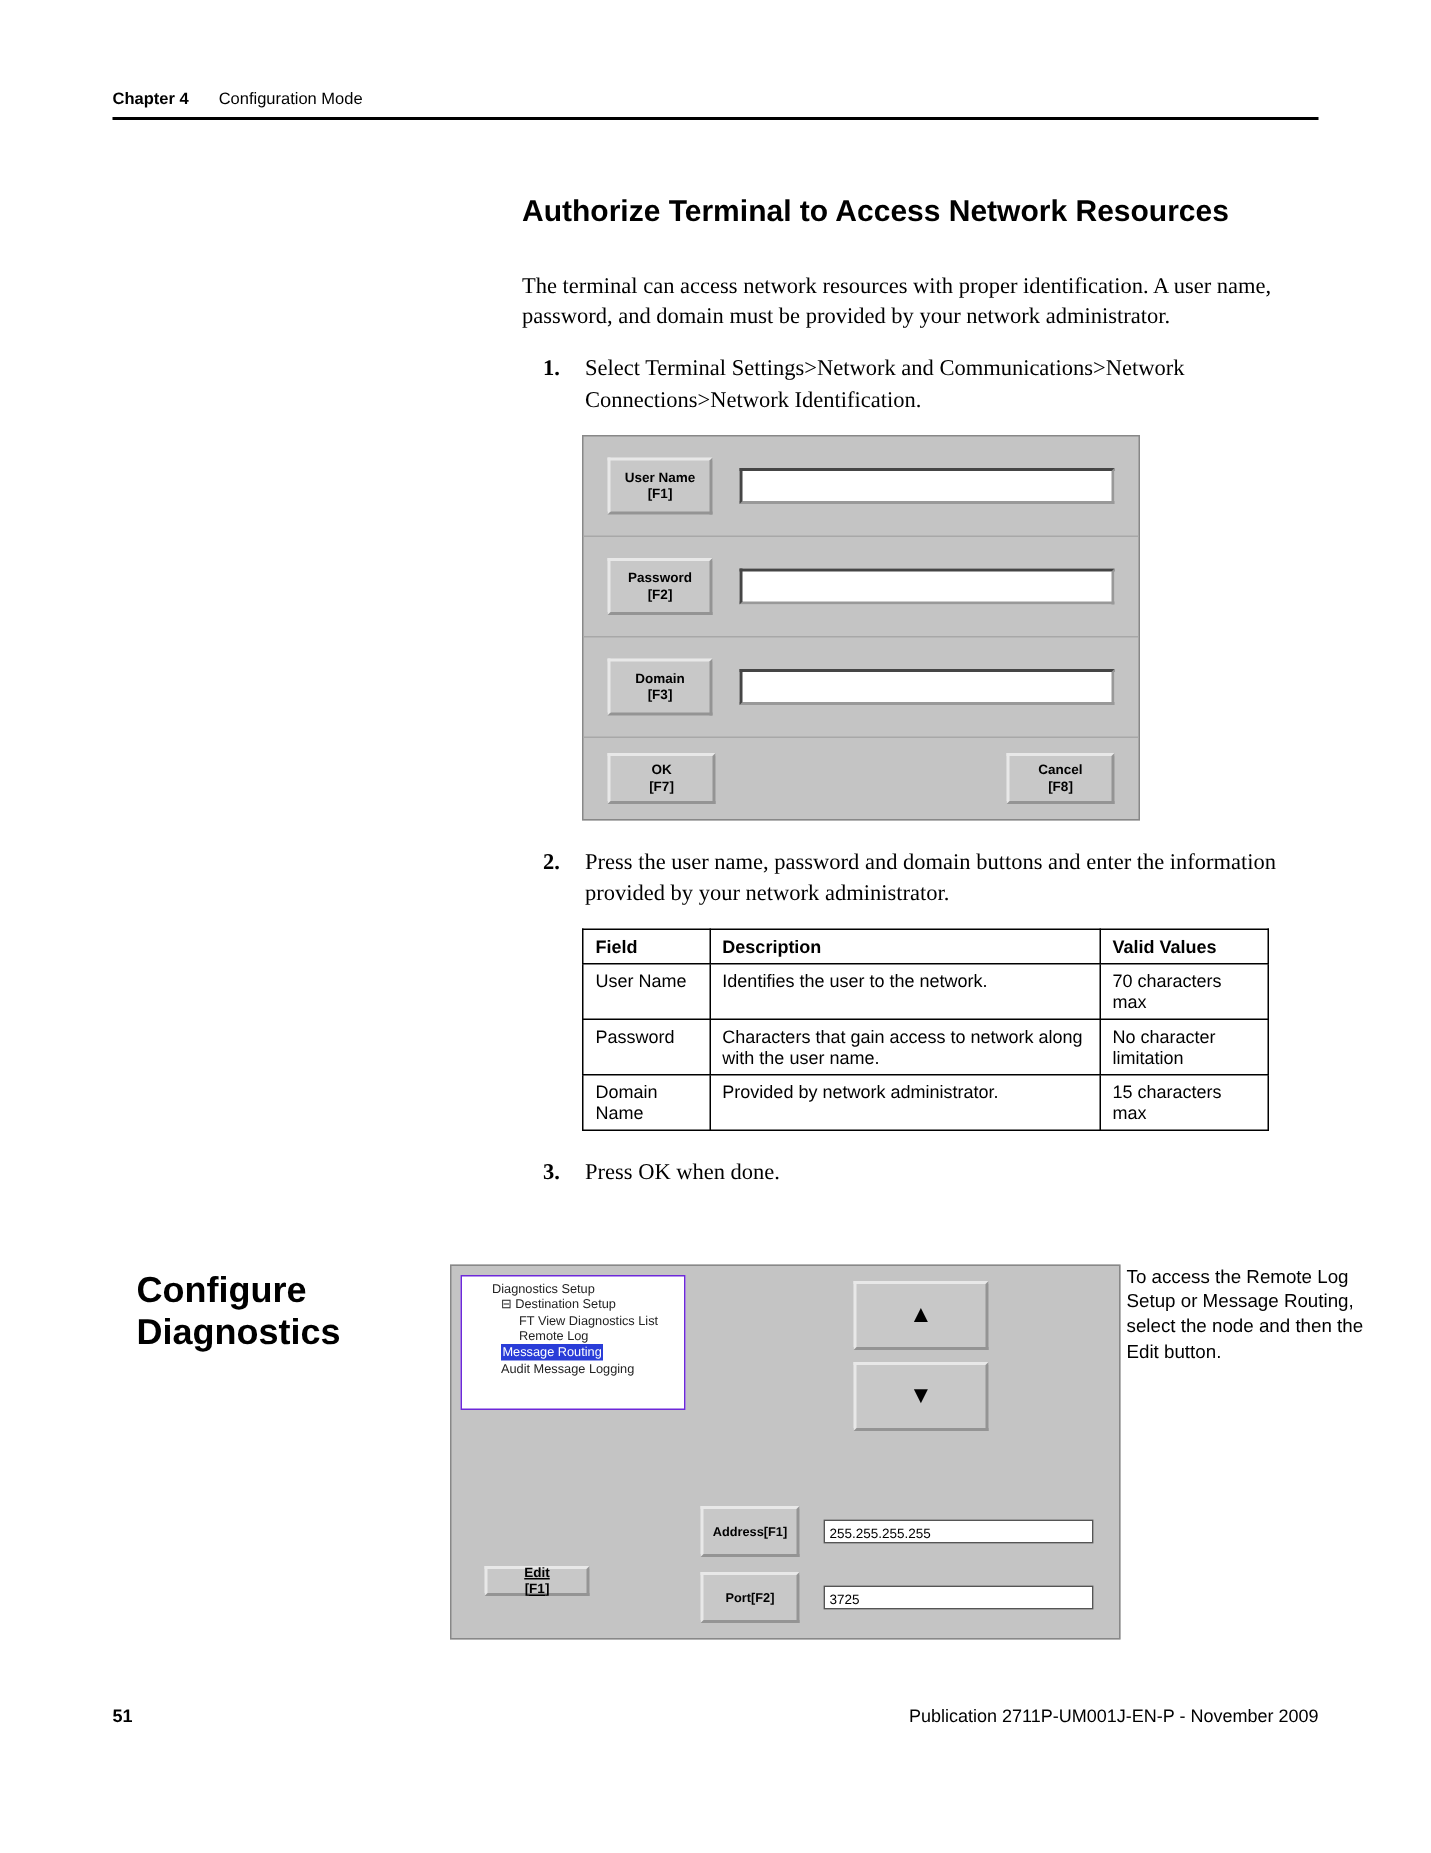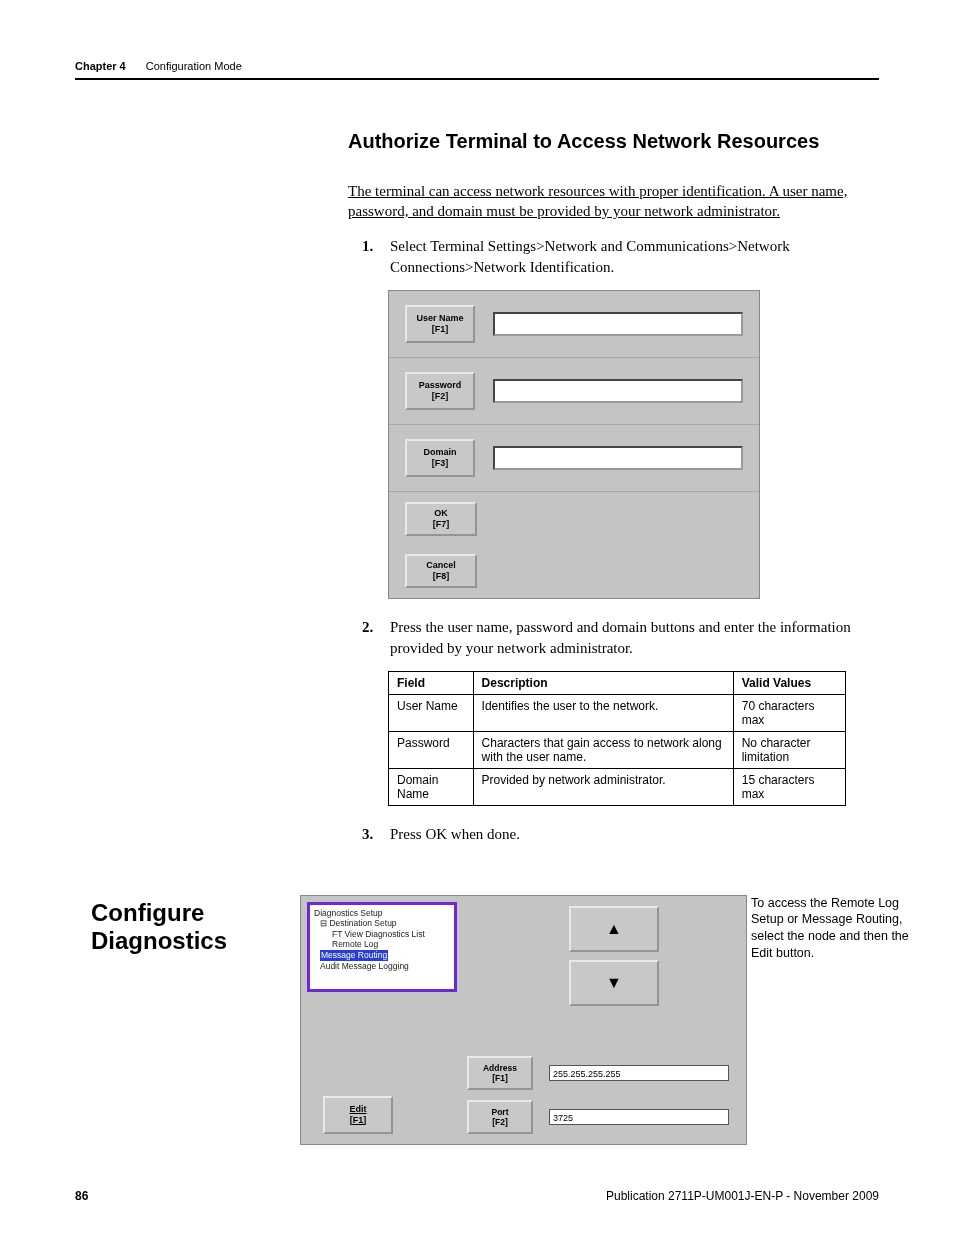--- a/index.html
+++ b/index.html
@@ -49,21 +49,21 @@
     align-items: flex-start;
     margin-top: 38px;
   }
   .two-col .left {
     width: 273px;
     flex-shrink: 0;
   }
   .two-col .right {
     flex: 1;
   }
-  p { margin: 16px 0 14px 0; line-height: 1.35; text-decoration: underline; }
+  p { margin: 16px 0 14px 0; line-height: 1.35; }
   ol.steps { list-style: none; padding: 0; margin: 0; }
   ol.steps > li { margin-bottom: 12px; padding-left: 42px; position: relative; line-height: 1.4; }
   ol.steps > li .num {
     position: absolute; left: 14px; top: 0; font-weight: bold;
   }
 
   
   .dialog {
     background: #c4c4c4;
     border: 1px solid #888;
@@ -92,24 +92,23 @@
     margin-right: 18px;
   }
   .dlg-input {
     flex: 1;
     height: 20px;
     background: #fff;
     border: 2px inset #999;
   }
   .dlg-footer {
     display: flex;
-    justify-content: center;
+    justify-content: space-between;
     padding: 10px 16px;
     gap: 18px;
-    flex-direction: column;
   }
   .dlg-footer .dlg-btn { margin-right: 0; width: 72px; height: 34px; }
 
   
   table.fields {
     border-collapse: collapse;
     width: 458px;
     margin: 8px 0 18px 40px;
     font-family: Arial, Helvetica, sans-serif;
     font-size: 12px;
@@ -133,23 +132,23 @@
     background: #c4c4c4;
     border: 1px solid #888;
     font-family: Arial, Helvetica, sans-serif;
     position: relative;
   }
   .tree-pane {
     position: absolute;
     left: 6px; top: 6px;
     width: 150px; height: 90px;
     background: #fff;
-    border: 3px solid #6d28d9;
+    border: 1px solid #6d28d9;
     font-size: 8.5px;
-    padding: 3px 4px;
+    padding: 3px 20px;
     line-height: 1.25;
     color: #222;
     box-sizing: border-box;
   }
   .tree-pane .node { white-space: nowrap; }
   .tree-pane .sel { background: #2a3dd8; color: #fff; display: inline-block; padding: 0 1px; }
   .arrow-btns {
     position: absolute;
     left: 268px; top: 10px;
     display: flex; flex-direction: column; gap: 8px;
@@ -157,35 +156,35 @@
   .arrow-btns .ab {
     width: 86px; height: 42px;
     background: #c8c8c8;
     border: 2px outset #e8e8e8;
     display: flex; align-items: center; justify-content: center;
     font-size: 16px;
   }
   .edit-btn {
     position: absolute;
     left: 22px; top: 200px;
-    width: 70px; height: 38px; text-decoration: underline;
+    width: 70px; height: 20px; text-decoration: underline;
   }
   .d2-row {
     position: absolute;
     display: flex; align-items: center;
     left: 166px;
   }
   .d2-row.addr { top: 160px; }
   .d2-row.port { top: 204px; }
   .d2-row .lab {
     width: 62px; height: 30px;
     background: #c8c8c8;
     border: 2px outset #e8e8e8;
     font-size: 8.5px; font-weight: bold;
-    display: flex; flex-direction: column; justify-content: center; align-items: center;
+    display: flex; flex-direction: row; justify-content: center; align-items: center;
     margin-right: 16px;
   }
   .d2-row .inp {
     width: 180px; height: 16px;
     background: #fff;
     border: 1px solid #555;
     font-size: 9px;
     padding: 0 3px;
     line-height: 16px;
     box-sizing: border-box;
@@ -337,15 +336,15 @@
             <div class="inp">3725</div>
           </div>
         </div>
       </div>
       <div class="side-note">To access the Remote Log Setup or Message Routing, select the node and then the Edit button.</div>
     </div>
   </div>
 </div>
 
 <div class="footer">
-  <span class="pg">86</span>
+  <span class="pg">51</span>
   <span>Publication 2711P-UM001J-EN-P - November 2009</span>
 </div>
 
 </body></html>

